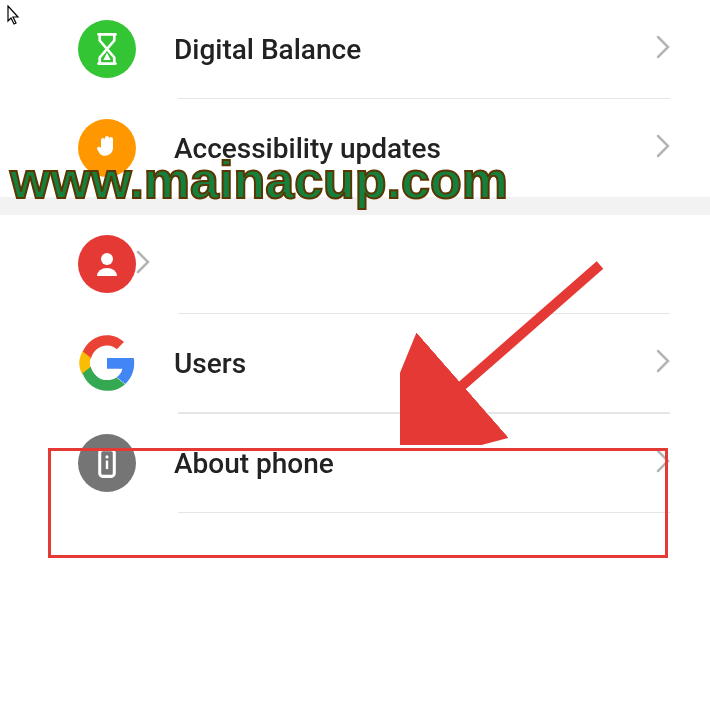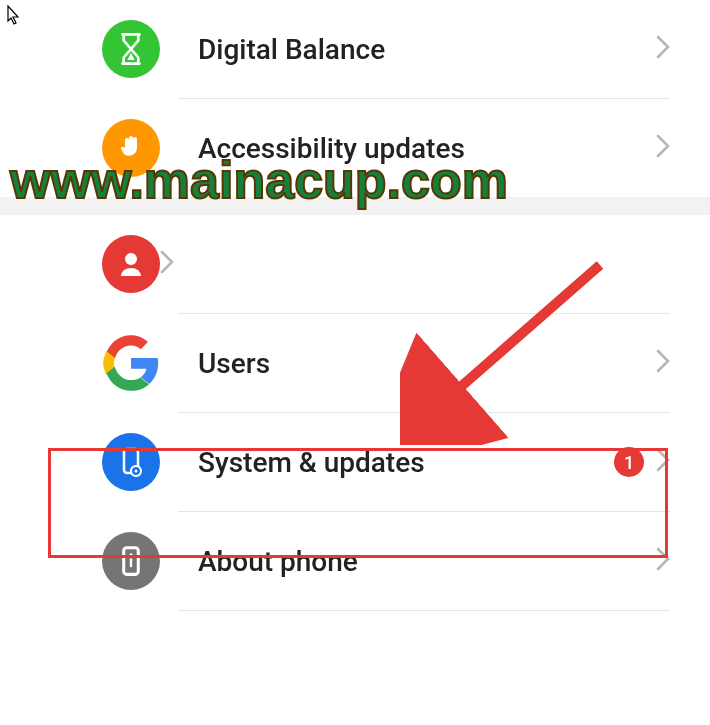--- a/index.html
+++ b/index.html
@@ -13,21 +13,20 @@
     }
     .settings-list {
       padding: 0;
     }
     .settings-item {
       display: flex;
       align-items: center;
       padding: 20px 40px 20px 78px;
       position: relative;
       cursor: pointer;
-      margin-left: 24px;
     }
     .icon-wrap {
       width: 58px;
       height: 58px;
       border-radius: 50%;
       display: flex;
       align-items: center;
       justify-content: center;
       flex-shrink: 0;
     }
@@ -180,37 +179,20 @@
     </div>
     <div class="item-label">Users</div>
     <div class="chevron">
       <svg width="14" height="24" viewBox="0 0 14 24">
           <path d="M2 2 L12 12 L2 22" stroke="#b5b5b5" stroke-width="2.5" fill="none" stroke-linecap="round"></path>
         </svg>
     </div>
   </div>
   <div class="divider"></div>
 
-  <div class="settings-item">
-    <div class="icon-wrap bg-blue">
-      <svg width="34" height="34" viewBox="0 0 34 34" fill="none">
-        <rect x="10" y="4" width="14" height="24" rx="3" stroke="#fff" stroke-width="2.5"></rect>
-        <circle cx="22" cy="26" r="5" fill="#1a73e8" stroke="#fff" stroke-width="2"></circle>
-        <circle cx="22" cy="26" r="1.5" fill="#fff"></circle>
-        <path d="M22 20 V21 M22 31 V32 M16.5 26 H17.5 M26.5 26 H27.5 M18 22 L19 23 M25 29 L26 30 M18 30 L19 29 M25 23 L26 22" stroke="#fff" stroke-width="1.8"></path>
-      </svg>
-    </div>
-    <div class="item-label">System &amp; updates</div>
-    <div class="badge">1</div>
-    <div class="chevron">
-      <svg width="14" height="24" viewBox="0 0 14 24">
-          <path d="M2 2 L12 12 L2 22" stroke="#b5b5b5" stroke-width="2.5" fill="none" stroke-linecap="round"></path>
-        </svg>
-    </div>
-  </div>
   <div class="divider"></div>
 
   <div class="settings-item">
     <div class="icon-wrap bg-grey">
       <svg width="30" height="34" viewBox="0 0 24 28" fill="none">
         <rect x="6" y="3" width="12" height="22" rx="2.5" stroke="#fff" stroke-width="2.5"></rect>
         <circle cx="12" cy="9" r="1.3" fill="#fff"></circle>
         <rect x="11" y="12" width="2" height="7" fill="#fff"></rect>
       </svg>
     </div>

